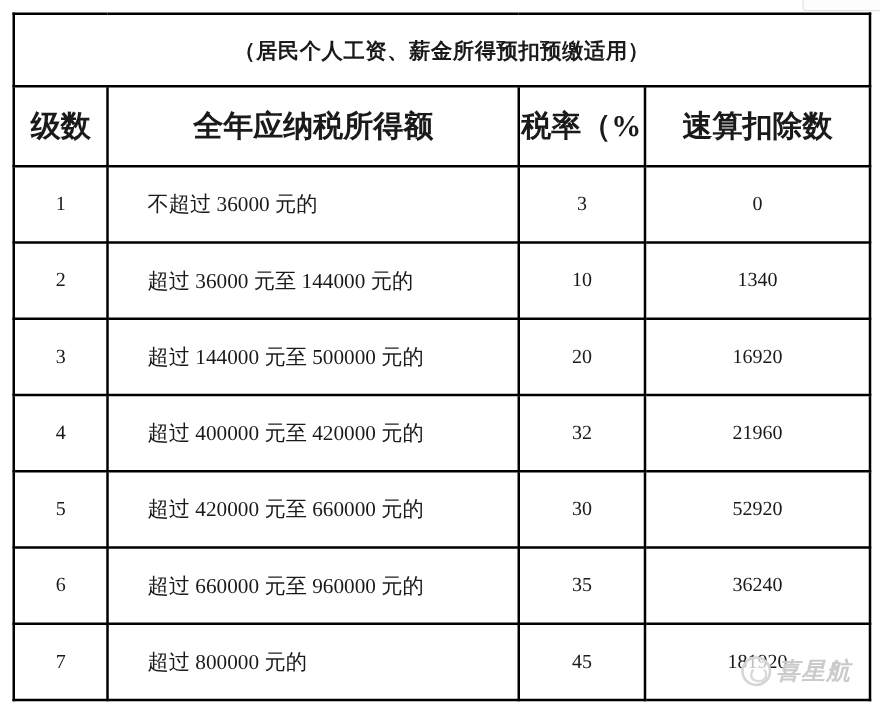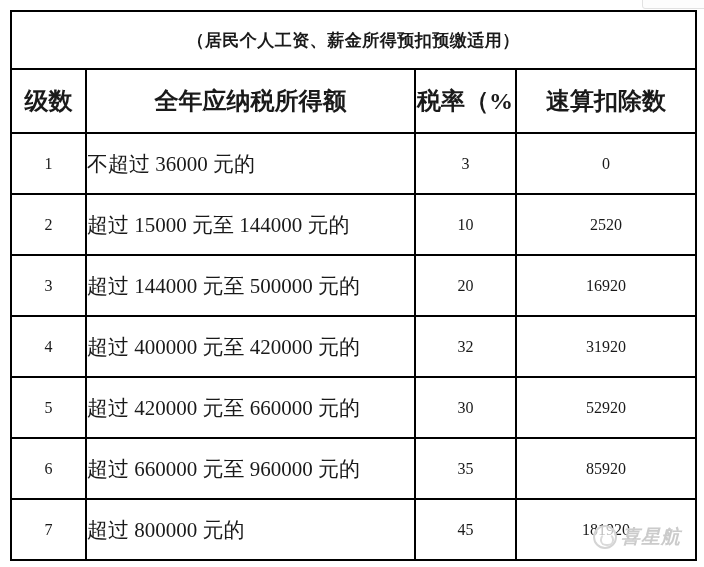--- a/index.html
+++ b/index.html
@@ -60,22 +60,22 @@
   }
   tbody tr { height: 61px; }
   td.num {
     text-align: center;
     vertical-align: middle;
     font-size: 16px;
   }
   td.income {
     text-align: left;
     vertical-align: middle;
-    font-size: 21px;
-    padding-left: 0;
+    font-size: 17px;
+    padding-left: 31px;
   }
   
   .watermark {
     position: absolute;
     left: 593px;
     top: 524px;
     display: flex;
     align-items: center;
     pointer-events: none;
     font-style: italic;
@@ -136,47 +136,47 @@
     </thead>
     <tbody>
         <tr>
           <td class="num">1</td>
           <td class="income">不超过 36000 元的</td>
           <td class="num">3</td>
           <td class="num">0</td>
         </tr>
         <tr>
           <td class="num">2</td>
-          <td class="income">超过 15000 元至 144000 元的</td>
+          <td class="income">超过 36000 元至 144000 元的</td>
           <td class="num">10</td>
-          <td class="num">2520</td>
+          <td class="num">1340</td>
         </tr>
         <tr>
           <td class="num">3</td>
           <td class="income">超过 144000 元至 500000 元的</td>
           <td class="num">20</td>
           <td class="num">16920</td>
         </tr>
         <tr>
           <td class="num">4</td>
           <td class="income">超过 400000 元至 420000 元的</td>
           <td class="num">32</td>
-          <td class="num">31920</td>
+          <td class="num">21960</td>
         </tr>
         <tr>
           <td class="num">5</td>
           <td class="income">超过 420000 元至 660000 元的</td>
           <td class="num">30</td>
           <td class="num">52920</td>
         </tr>
         <tr>
           <td class="num">6</td>
           <td class="income">超过 660000 元至 960000 元的</td>
           <td class="num">35</td>
-          <td class="num">85920</td>
+          <td class="num">36240</td>
         </tr>
         <tr>
           <td class="num">7</td>
           <td class="income">超过 800000 元的</td>
           <td class="num">45</td>
           <td class="num">181920</td>
         </tr>
       </tbody>
   </table>
 

